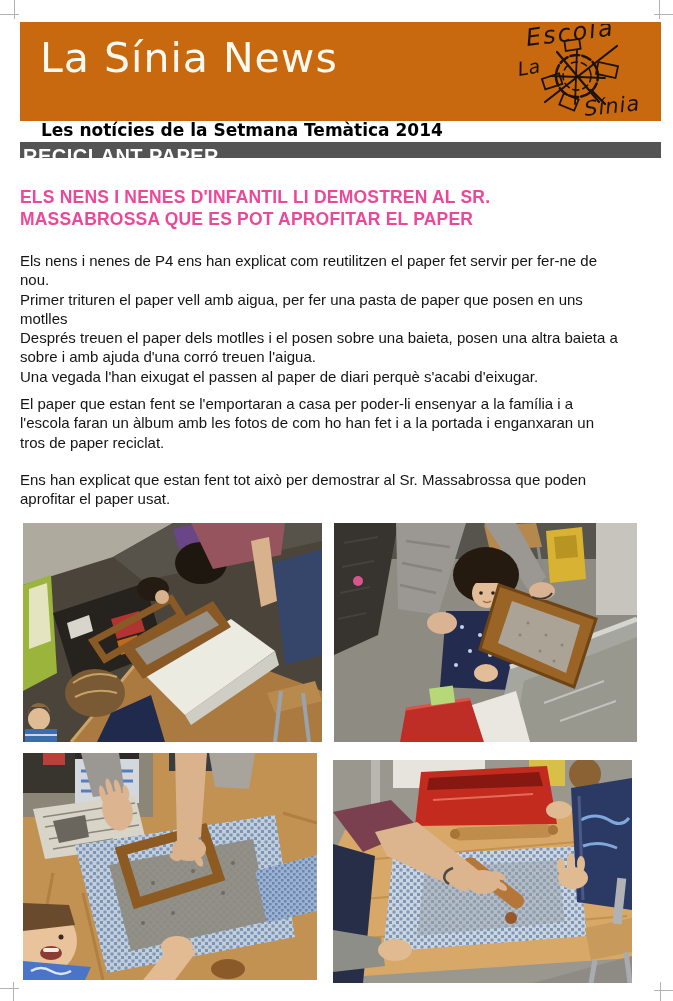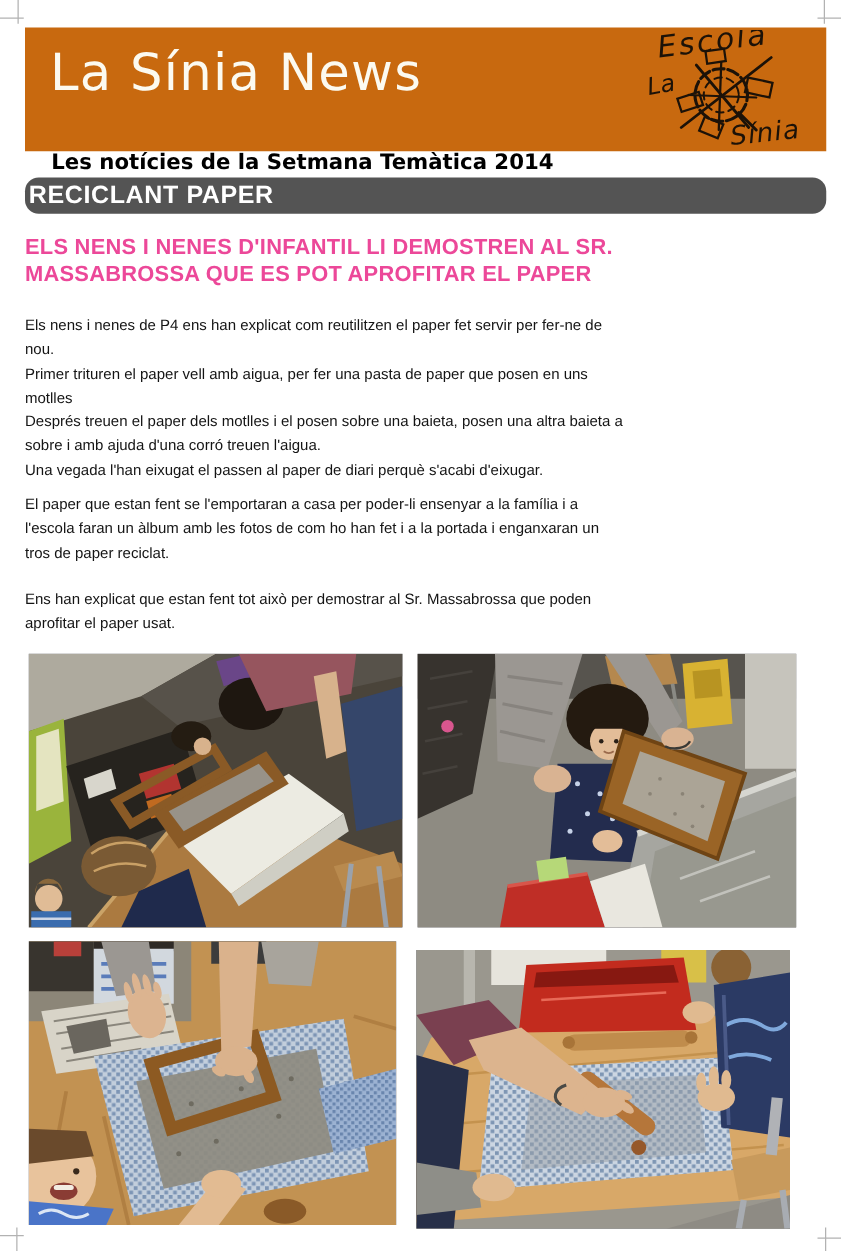--- a/index.html
+++ b/index.html
@@ -8,28 +8,28 @@
 
   .cropmarks { position:absolute; inset:0; width:673px; height:1001px; pointer-events:none; }
 
   .masthead { position:absolute; left:20px; top:22px; width:641px; height:99px; background:#c8690f; }
   .masthead-title { position:absolute; left:20px; top:12px; font-family:"DejaVu Sans", sans-serif;
       font-size:41px; font-weight:400; color:#fcfaf0; letter-spacing:1px; white-space:nowrap; }
   .masthead-subtitle { position:absolute; left:21px; top:66px; font-family:"DejaVu Sans", sans-serif;
       font-size:17px; font-weight:700; color:#000000; white-space:nowrap;margin-top:32px; }
   .logo { position:absolute; right:4px; top:2px; width:152px; height:98px; }
 
-  .section-bar { position:absolute; left:20px; top:142px; width:641px; height:29px; background:#545454;border-radius:11px; }
+  .section-bar { position:absolute; left:20px; top:142px; width:641px; height:16px; background:#545454; }
   .section-bar span { display:block; padding-left:3px; font-size:20px; font-weight:700; color:#ffffff;
       line-height:29px; letter-spacing:0.5px; }
 
   .headline { position:absolute; left:20px; top:186px; width:620px; font-size:17.5px; font-weight:700;
       color:#ec4899; line-height:22px; white-space:pre-line; letter-spacing:0.2px; }
 
-  .bodytext { position:absolute; left:20px; width:636px; font-size:12px; color:#141414;
+  .bodytext { position:absolute; left:20px; width:636px; font-size:15px; color:#141414;
       line-height:19.3px; white-space:pre-line; }
   .p1 { top:251px; }
   .p2 { top:394px; }
   .p3 { top:470px; }
 
   .photo { position:absolute; overflow:hidden; background:#777; }
   .photo svg { display:block; width:100%; height:100%; }
   .photo1 { left:23px; top:523px; width:299px; height:219px; }
   .photo2 { left:334px; top:523px; width:303px; height:219px; }
   .photo3 { left:23px; top:753px; width:294px; height:227px; }

